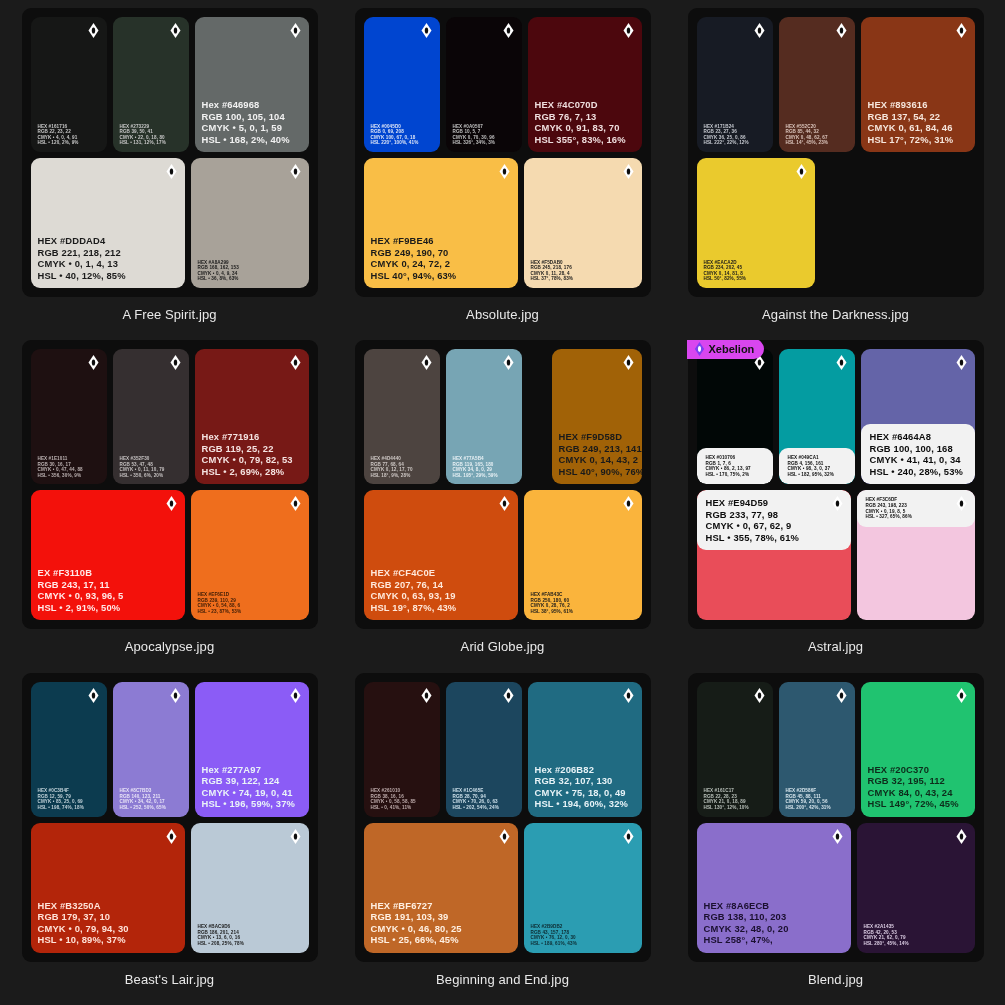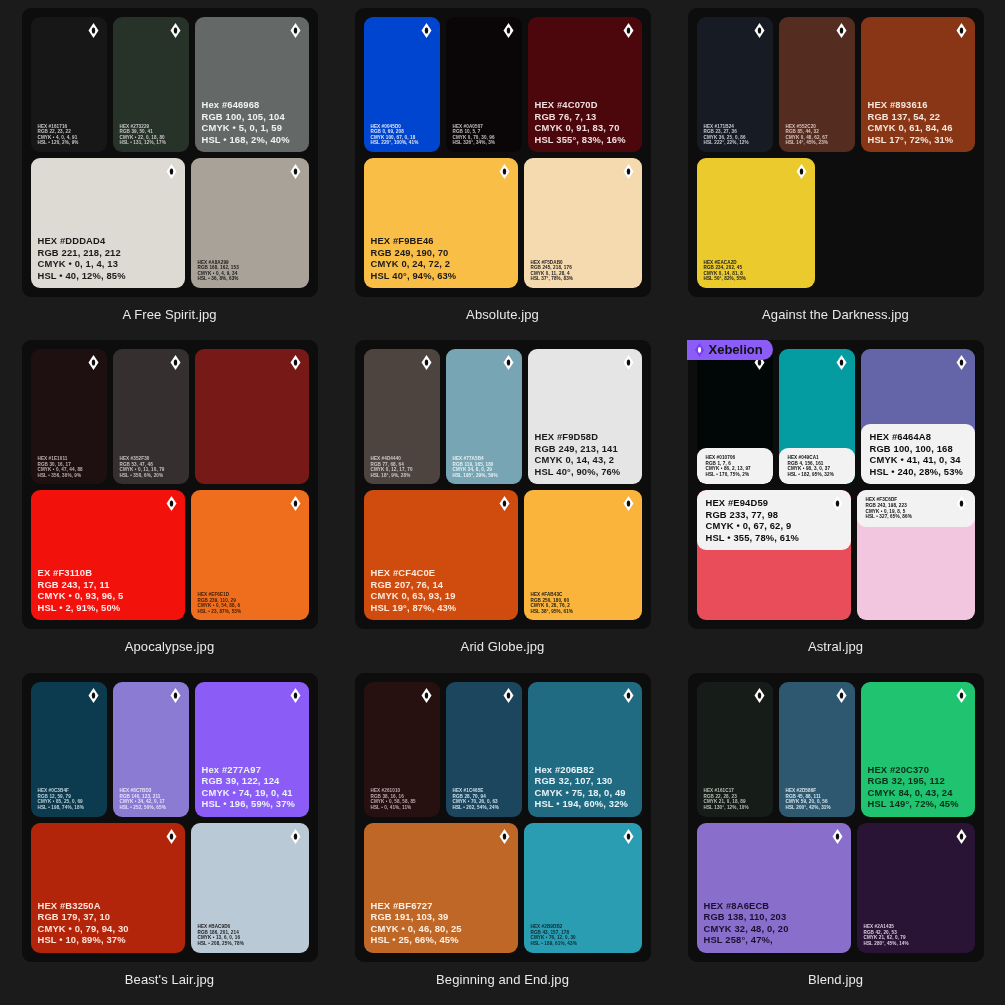--- a/index.html
+++ b/index.html
@@ -73,27 +73,27 @@
     margin: 0;
     color: #0d0d0d !important;
   }
   .tile.boxed .swatch { justify-content: flex-start; }
   .tile.boxed .row-bot .swatch { justify-content: flex-start; }
   .tile.boxed .row-top .swatch .info { margin-top: auto; }
   .watermark {
     position: absolute;
     top: -1px; left: -1px;
     z-index: 9;
-    background: #8b5cf6;
+    background: #d946ef;
     border-radius: 0 13px 13px 0;
     padding: 3px 10px 3px 7px;
     display: flex;
     align-items: center;
     gap: 4px;
-    font-size: 13px;
+    font-size: 11px;
     font-weight: bold;
     color: #111;
   }
   .watermark svg { display: block; }
   .caption {
     margin-top: 10px;
     font-size: 13px;
     color: #e9e9e9;
     text-align: center;
     letter-spacing: .1px;
@@ -323,20 +323,26 @@
               <span class="ln">RGB 53, 47, 48</span>
               <span class="ln">CMYK • 0, 11, 10, 79</span>
               <span class="ln">HSL • 350, 6%, 20%</span>
             </div>
           </div>
           <div class="swatch w-wide" style="background: rgb(119, 25, 22);">
             <span class="diamond"><svg viewBox="0 0 11 15" width="11" height="15">
                 <path d="M5.5 0 L10.5 7.5 L5.5 15 L0.5 7.5 Z" fill="#ffffff"></path>
                 <ellipse cx="5.5" cy="7.5" rx="1.7" ry="3.1" fill="#0d0d0d"></ellipse>
               </svg></span>
+            <div class="info big" style="color: rgb(245, 227, 225);">
+              <span class="ln">Hex #771916</span>
+              <span class="ln">RGB 119, 25, 22</span>
+              <span class="ln">CMYK • 0, 79, 82, 53</span>
+              <span class="ln">HSL • 2, 69%, 28%</span>
+            </div>
           </div>
         </div>
         <div class="row row-bot">
           <div class="swatch w-wide" style="background: rgb(243, 17, 11);">
             <span class="diamond"><svg viewBox="0 0 11 15" width="11" height="15">
                 <path d="M5.5 0 L10.5 7.5 L5.5 15 L0.5 7.5 Z" fill="#ffffff"></path>
                 <ellipse cx="5.5" cy="7.5" rx="1.7" ry="3.1" fill="#0d0d0d"></ellipse>
               </svg></span>
             <div class="info big" style="color: rgb(255, 233, 232);">
               <span class="ln">EX #F3110B</span>
@@ -381,21 +387,21 @@
                 <path d="M5.5 0 L10.5 7.5 L5.5 15 L0.5 7.5 Z" fill="#ffffff"></path>
                 <ellipse cx="5.5" cy="7.5" rx="1.7" ry="3.1" fill="#0d0d0d"></ellipse>
               </svg></span>
             <div class="info small" style="color: rgb(232, 241, 245);">
               <span class="ln">HEX #77A5B4</span>
               <span class="ln">RGB 119, 165, 180</span>
               <span class="ln">CMYK 34, 8, 0, 29</span>
               <span class="ln">HSL 195°, 29%, 59%</span>
             </div>
           </div>
-          <div class="swatch w-wide" style="background: #e5e5e5;">
+          <div class="swatch w-wide" style="background: #a16207; margin-left: 24px;">
             <span class="diamond"><svg viewBox="0 0 11 15" width="11" height="15">
                 <path d="M5.5 0 L10.5 7.5 L5.5 15 L0.5 7.5 Z" fill="#ffffff"></path>
                 <ellipse cx="5.5" cy="7.5" rx="1.7" ry="3.1" fill="#0d0d0d"></ellipse>
               </svg></span>
             <div class="info big" style="color: rgb(26, 26, 26);">
               <span class="ln">HEX #F9D58D</span>
               <span class="ln">RGB 249, 213, 141</span>
               <span class="ln">CMYK 0, 14, 43, 2</span>
               <span class="ln">HSL 40°, 90%, 76%</span>
             </div>

